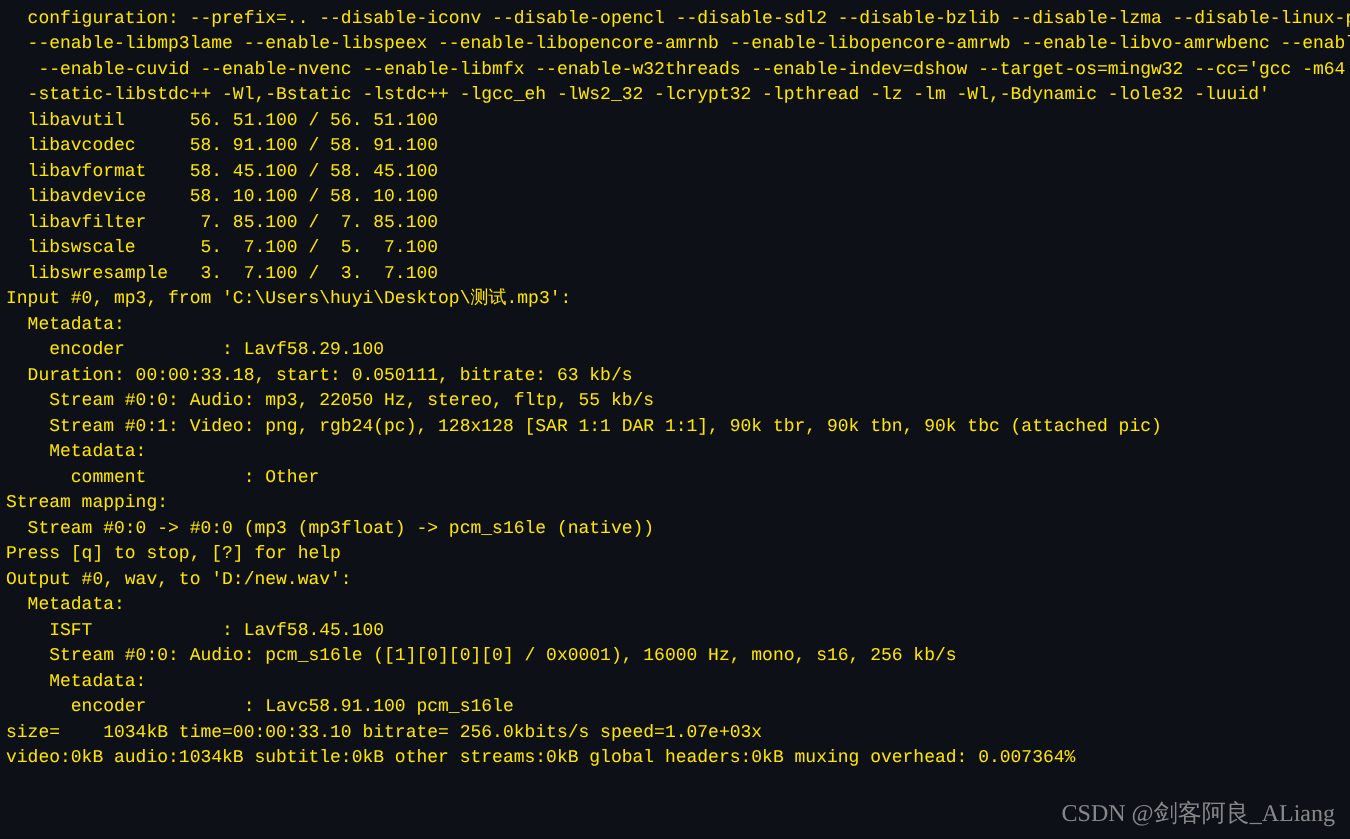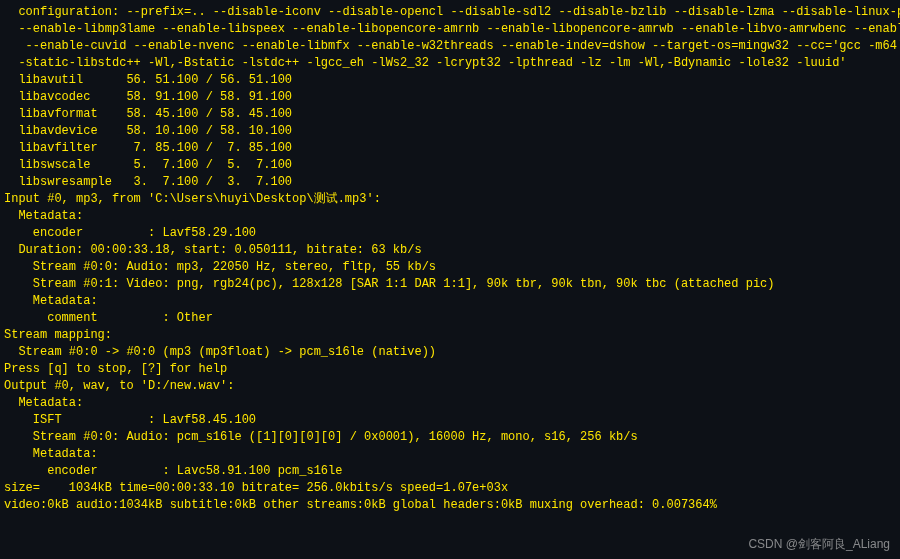--- a/index.html
+++ b/index.html
@@ -1,17 +1,17 @@
 <!DOCTYPE html>
 <html><head>
 <meta charset="utf-8">
 <style>
   html,body{margin:0;padding:0;background:#0d1117;width:900px;height:559px;overflow:hidden}
   pre{margin:0;padding:4px 4px 0 4px;font-family:"Consolas","Courier New",monospace;font-size:12px;line-height:17px;color:#ffe600;white-space:pre;letter-spacing:0}
-  .watermark{position:absolute;right:10px;bottom:6px;font-family:Liberation Sans, sans-serif;font-size:12px;color:rgba(200,200,200,0.65)}
+  .watermark{position:absolute;right:10px;bottom:6px;font-family:Liberation Serif, serif;font-size:16px;color:rgba(200,200,200,0.65)}
 </style>
 </head>
 <body>
 
 <pre id="term">  configuration: --prefix=.. --disable-iconv --disable-opencl --disable-sdl2 --disable-bzlib --disable-lzma --disable-linux-perf --enable-shared --enable-version3 --ena
   --enable-libmp3lame --enable-libspeex --enable-libopencore-amrnb --enable-libopencore-amrwb --enable-libvo-amrwbenc --enable-openssl --enable-libopenh264 --enable-libv
    --enable-cuvid --enable-nvenc --enable-libmfx --enable-w32threads --enable-indev=dshow --target-os=mingw32 --cc='gcc -m64' --extra-cflags=-I../include/ --extra-ldflag
   -static-libstdc++ -Wl,-Bstatic -lstdc++ -lgcc_eh -lWs2_32 -lcrypt32 -lpthread -lz -lm -Wl,-Bdynamic -lole32 -luuid'
   libavutil      56. 51.100 / 56. 51.100
   libavcodec     58. 91.100 / 58. 91.100

